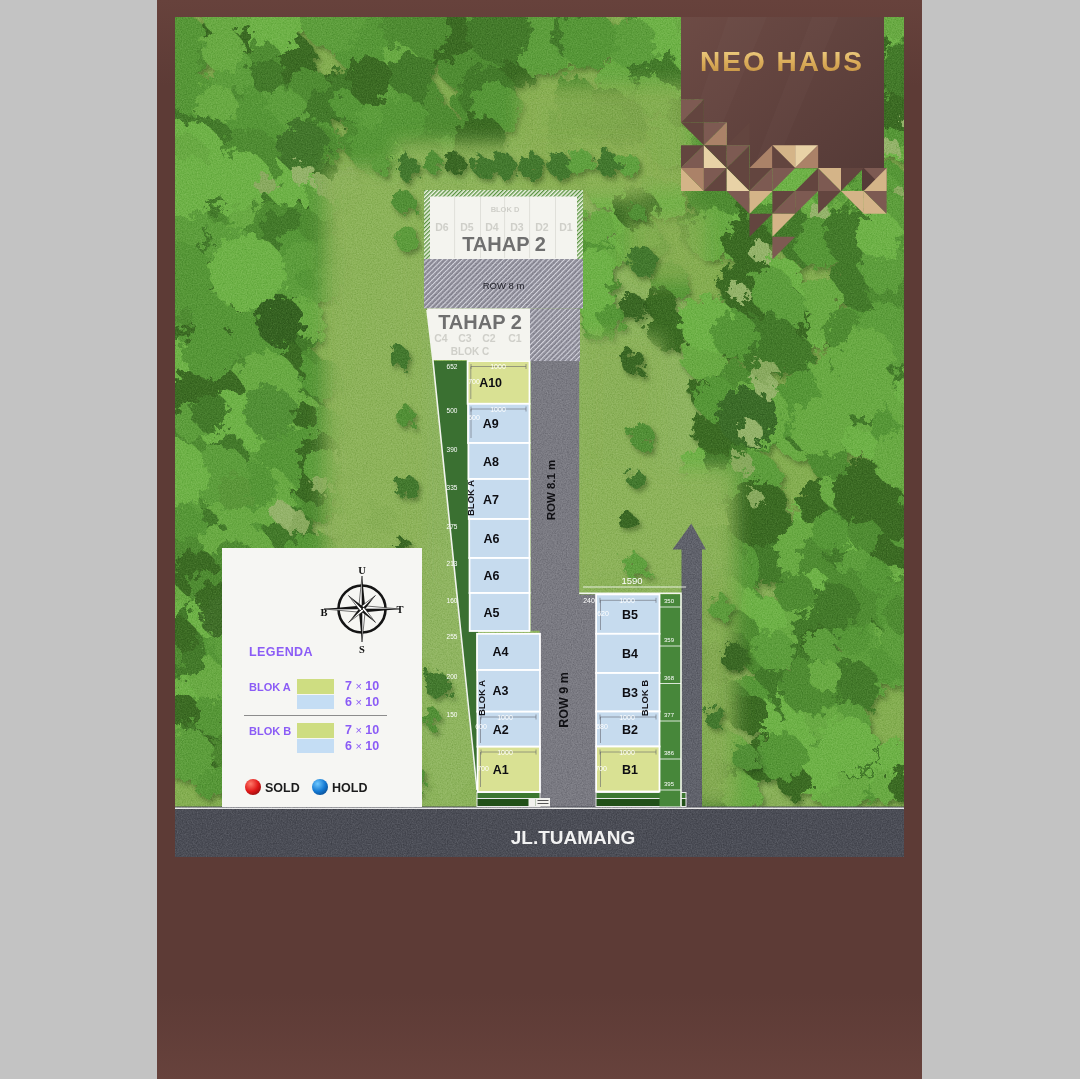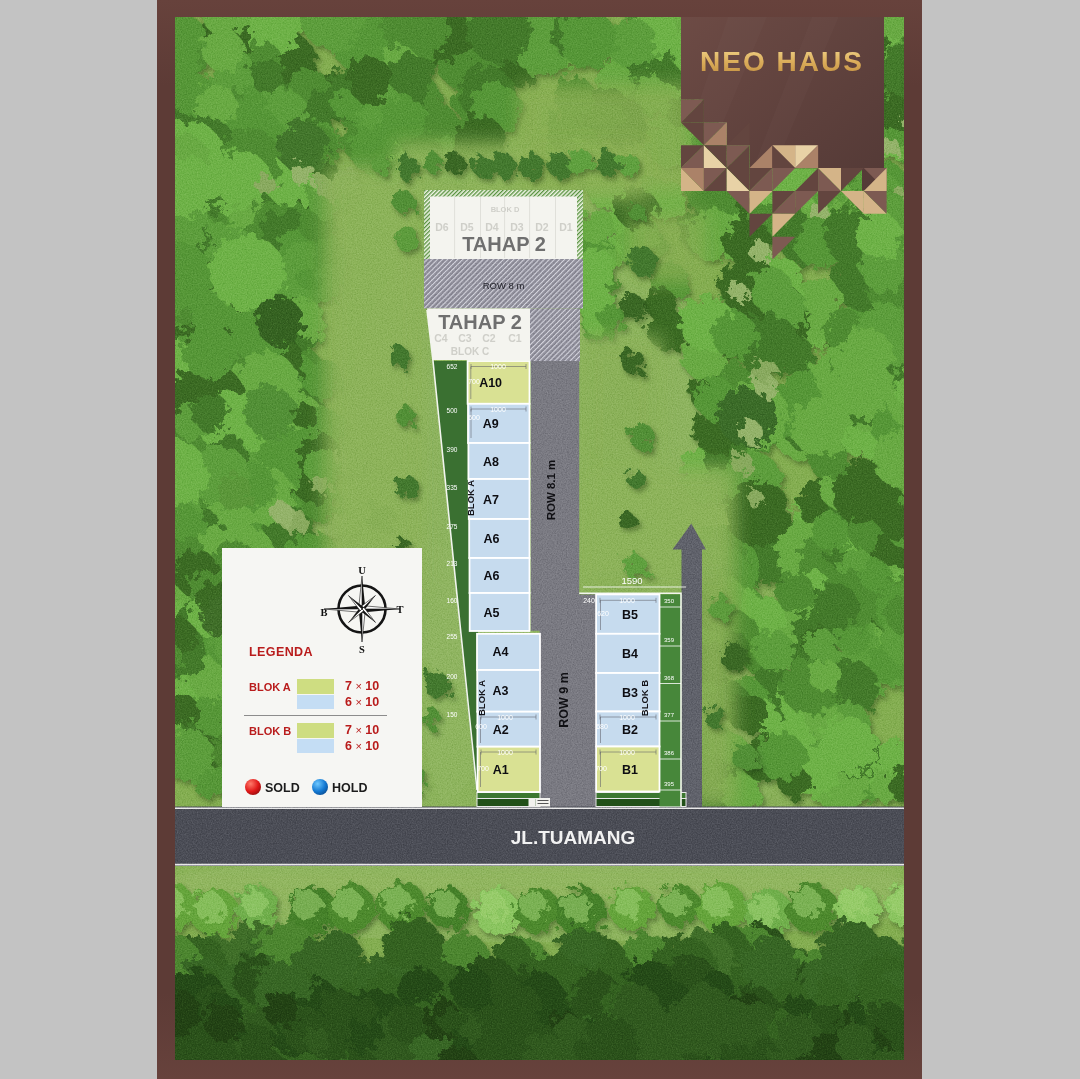--- a/index.html
+++ b/index.html
@@ -1,18 +1,18 @@
 <!DOCTYPE html>
 <html><head><meta charset="utf-8"><style>
 *{margin:0;padding:0;box-sizing:border-box}
 html,body{width:1080px;height:1079px;background:#c3c3c3;font-family:"Liberation Sans",sans-serif;overflow:hidden;position:relative}
 #frame{position:absolute;left:157px;top:0;width:765px;height:1079px;background:linear-gradient(180deg,#67423c 0%,#5d3b36 8%,#5d3b36 92%,#67423c 100%)}
-#map{position:absolute;left:175px;top:17px;width:729px;height:1043px;overflow:hidden}
+#map{position:absolute;left:175px;top:17px;width:729px;height:840px;overflow:hidden}
 #legend{position:absolute;left:222px;top:548px;width:200px;height:259px;background:#f6f6f3}
-.lg{position:absolute;font-weight:bold;color:#b91c1c}
+.lg{position:absolute;font-weight:bold;color:#8b5cf6}
 </style></head><body>
 
 <div id="frame"></div>
 
 <div id="map">
 <svg width="729" height="1043" viewBox="0 0 729 1043">
 <defs>
 <pattern id="hatchroad" width="3.6" height="3.6" patternTransform="rotate(45)" patternUnits="userSpaceOnUse">
   <rect width="3.6" height="3.6" fill="#8b8a96"></rect>
           <rect width="1.1" height="3.6" fill="#d4d4dd"></rect>

